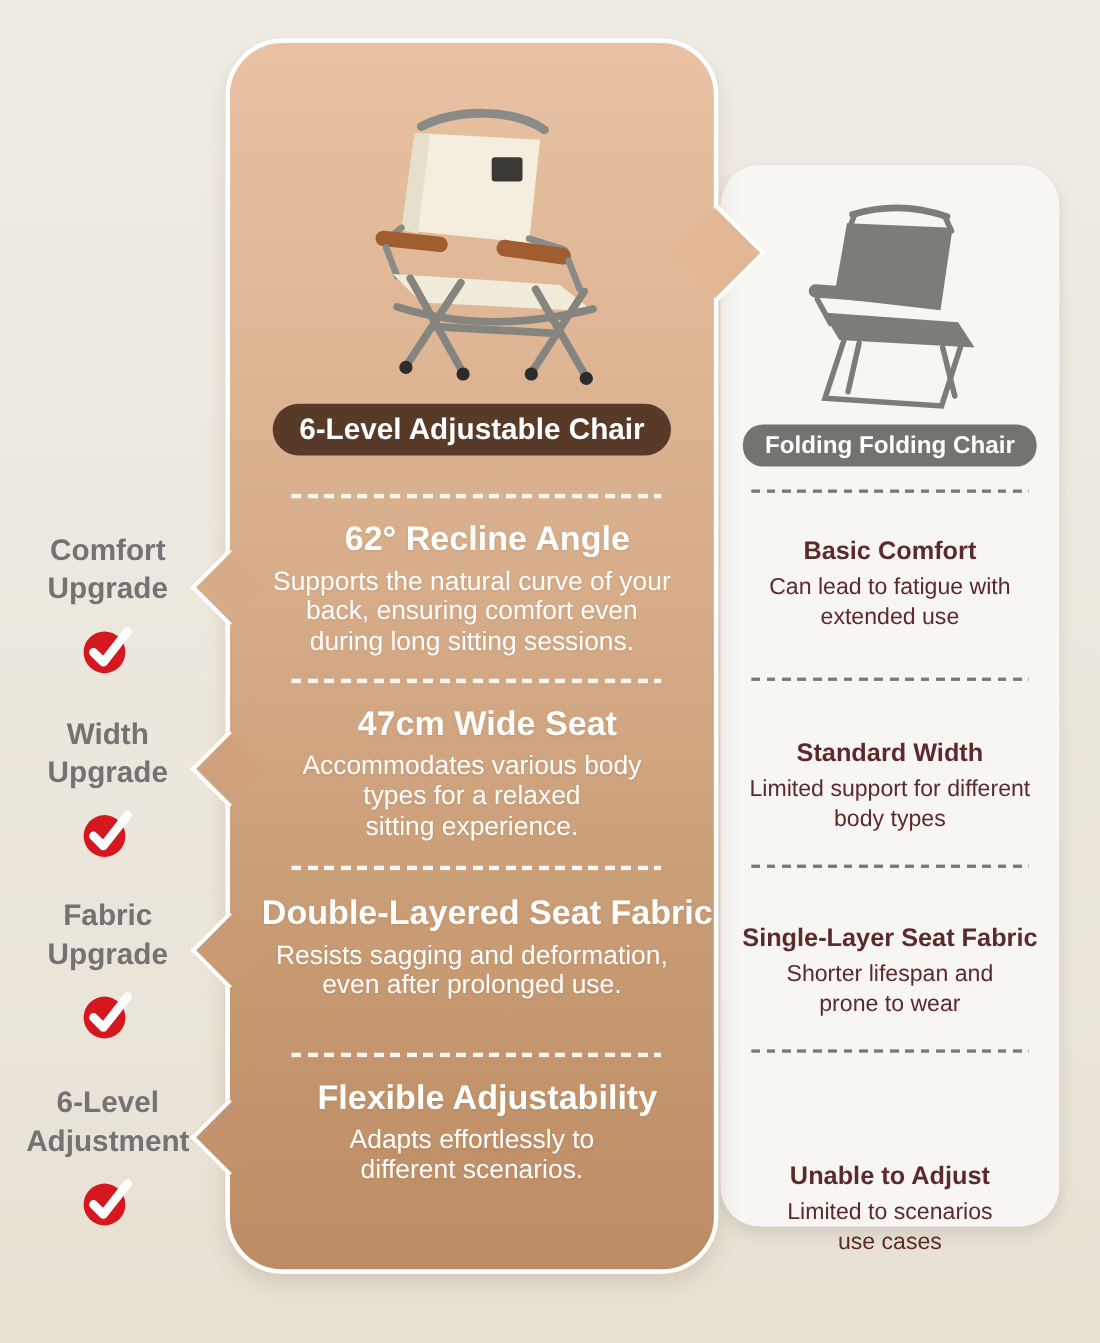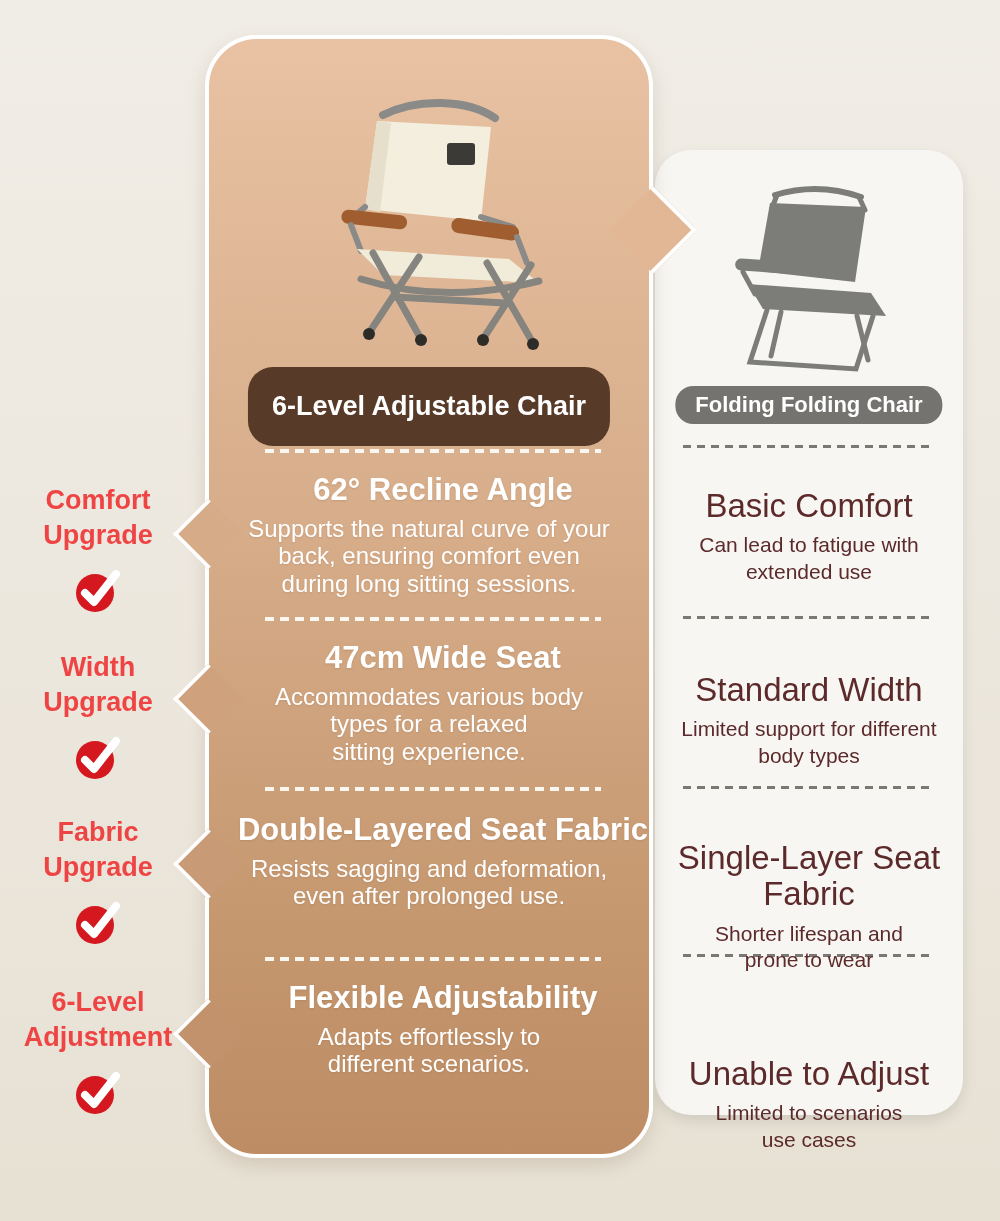--- a/index.html
+++ b/index.html
@@ -46,21 +46,21 @@
   .pl-4{left:183px;top:1009px;background:#c2926c;}
 
   
   .badge{
     left:50%;transform:translateX(-50%);
     color:#fff;font-weight:700;white-space:nowrap;
     text-align:center;
   }
   .badge-left{
     top:328px;font-size:27px;line-height:1;
-    background:#573a28;border-radius:25px;padding:26px 24px;
+    background:#573a28;border-radius:25px;padding:10px 24px;
   }
   .badge-right{
     top:236px;font-size:22px;line-height:1;
     background:#757370;border-radius:18px;padding:8px 20px;
   }
 
   
   .dash{height:4px;}
   .dash-left{
     left:56px;width:336px;
@@ -75,32 +75,32 @@
 
   
   .section{left:0;width:100%;text-align:center;}
   .section h3{margin:0 0 8px 0;}
   .section p{margin:0;white-space:pre-line;}
   .section-left h3{font-size:31px;font-weight:700;color:#ffffff;line-height:1.1;
     text-shadow:0 1px 2px rgba(140,100,70,.25);margin-left:28px;}
   .section-left p{font-size:24px;color:#ffffff;line-height:1.14;
     text-shadow:0 1px 2px rgba(140,100,70,.2);}
   .sl-1{top:434px;} .sl-2{top:602px;} .sl-3{top:774px;} .sl-4{top:942px;}
-  .section-right h3{font-size:33px;font-weight:400;color:#5c2a2a;line-height:1.1;}
+  .section-right h3{font-size:23px;font-weight:700;color:#5c2a2a;line-height:1.1;}
   .section-right p{font-size:21px;color:#5c2a2a;line-height:1.25;}
   .sr-1{top:338px;} .sr-2{top:522px;} .sr-3{top:690px;} .sr-4{top:906px;}
 
   
   .side-label{
     left:2px;width:192px;
     display:flex;flex-direction:column;align-items:center;
     text-align:center;z-index:5;
   }
   .side-label .txt{
-    font-size:27px;font-weight:700;color:#ef4444;line-height:1.28;
+    font-size:27px;font-weight:700;color:#737373;line-height:1.28;
     white-space:pre-line;
   }
   .side-label .chk{margin-top:14px;width:48px;height:48px;}
   .lbl-1{top:483px;} .lbl-2{top:650px;} .lbl-3{top:815px;} .lbl-4{top:985px;}
 
   .chair-left{left:90px;top:42px;}
   .chair-right{left:68px;top:26px;}
 </style>
 </head>
 <body>

